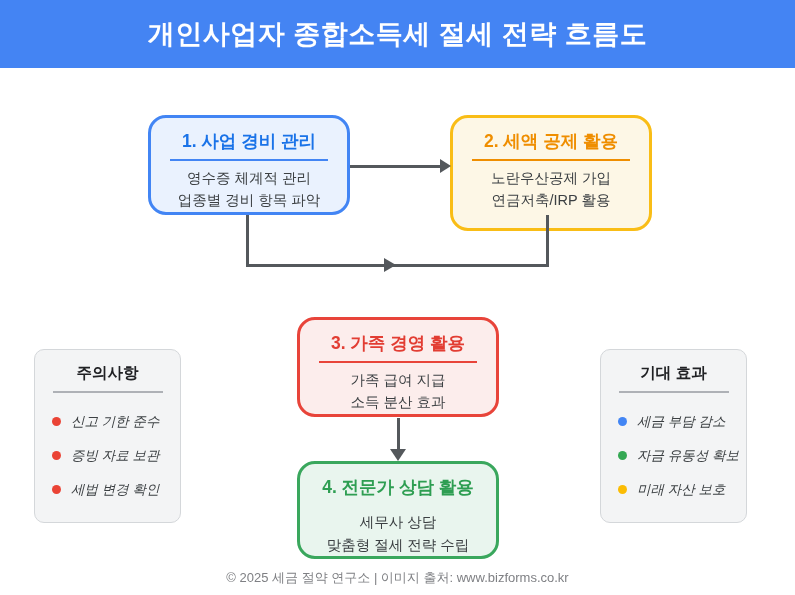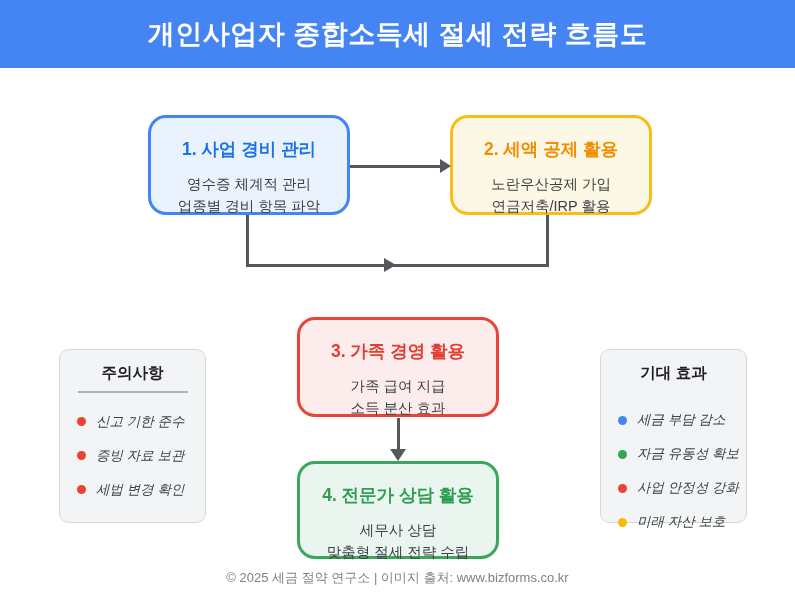--- a/index.html
+++ b/index.html
@@ -31,24 +31,24 @@
   
   .fbox {
     position: absolute;
     width: 202px;
     border: 3px solid #999;
     border-radius: 18px;
     background: #eee;
     display: flex;
     flex-direction: column;
     align-items: center;
-    padding-top: 21px;
+    padding-top: 13px;
   }
   .fbox1 { left: 148px; top: 115px; height: 100px; }
-  .fbox2 { left: 450px; top: 115px; height: 100px; }
+  .fbox2 { left: 450px; top: 115px; height: 116px; }
   .fbox3 { left: 297px; top: 317px; height: 100px; }
   .fbox4 { left: 297px; top: 461px; height: 98px; }
   .fbox-title {
     font-size: 17.5px;
     font-weight: bold;
     line-height: 1.2;
   }
   .fbox-divider {
     width: 158px;
     height: 2px;
@@ -95,21 +95,21 @@
     width: 147px;
     height: 174px;
     background: #f3f4f5;
     border: 1.5px solid #d4d7da;
     border-radius: 10px;
     display: flex;
     flex-direction: column;
     align-items: center;
     padding-top: 13px;
   }
-  .panel-left  { left: 59px; align-items: center; }
+  .panel-left  { left: 34px; align-items: center; }
   .panel-right { left: 600px; text-align: center; }
   .panel-title {
     font-size: 15.5px;
     font-weight: bold;
     color: #202124;
   }
   .panel-divider {
     width: 110px;
     height: 1.5px;
     background: #aeb1b6;
@@ -216,24 +216,20 @@
     <div class="panel-divider"></div>
     <div class="pitem">
       <span class="dot" style="background-color: rgb(66, 133, 244);"></span>
       <span class="pitem-label">세금 부담 감소</span>
     </div>
     <div class="pitem">
       <span class="dot" style="background-color: rgb(52, 168, 83);"></span>
       <span class="pitem-label">자금 유동성 확보</span>
     </div>
     <div class="pitem">
-      <span class="dot" style="background-color: rgb(234, 67, 53);"></span>
-      <span class="pitem-label">사업 안정성 강화</span>
-    </div>
-    <div class="pitem">
       <span class="dot" style="background-color: rgb(251, 188, 4);"></span>
       <span class="pitem-label">미래 자산 보호</span>
     </div>
   </div>
 
   <div class="footer">© 2025 세금 절약 연구소 | 이미지 출처: www.bizforms.co.kr</div>
 
 </div>
 
 </body></html>

